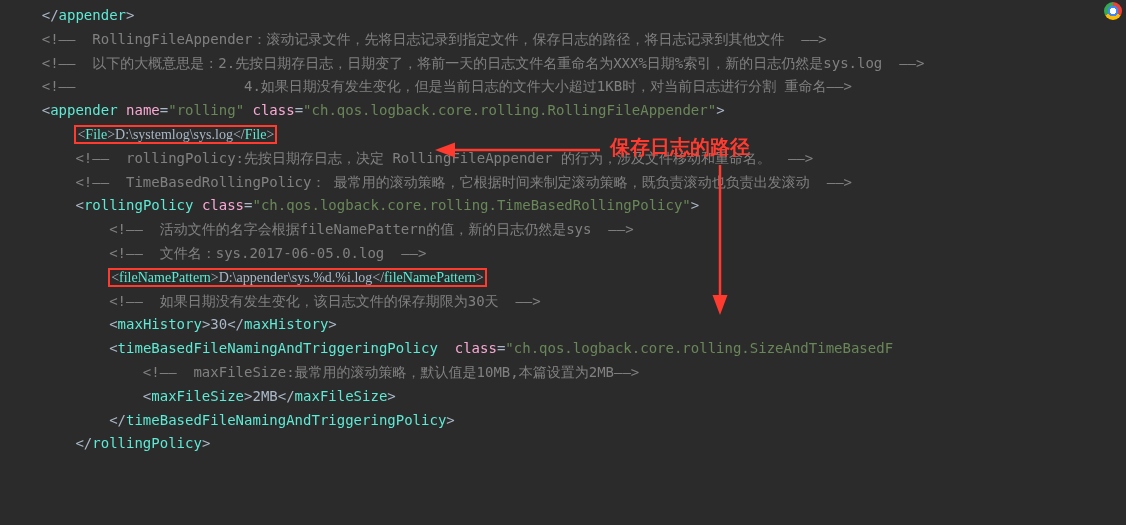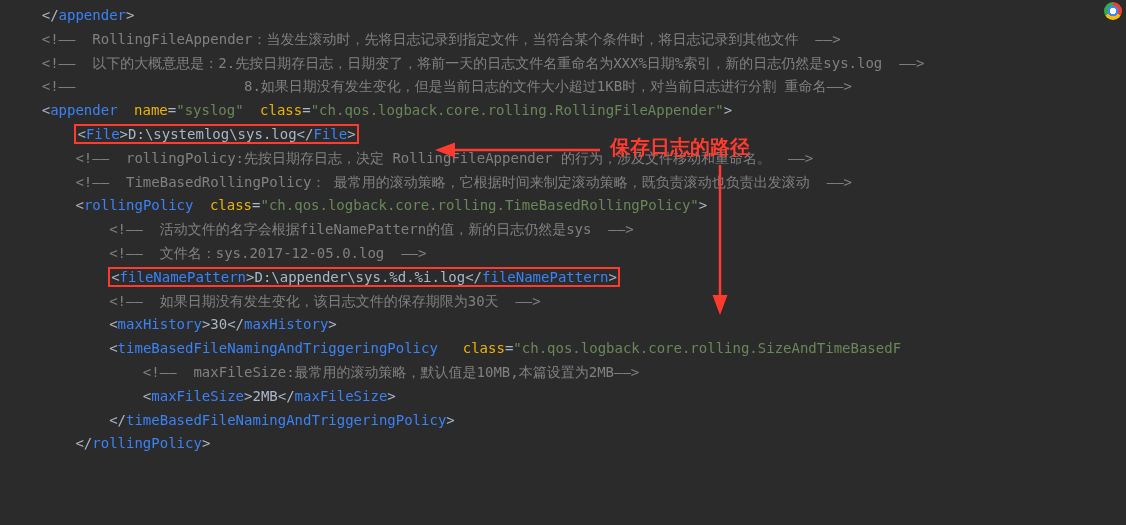--- a/index.html
+++ b/index.html
@@ -15,30 +15,31 @@
     position: relative;
     line-height: 1.7;
   }
   pre {
     margin: 0;
     padding: 4px 8px;
     font-family: inherit;
     white-space: pre;
   }
   .punct   { color: #a9b7c6; }
-  .tag     { color: #3b82f6; }
-  .attrn   { color: #eab308; margin-left: 8px; }
+  .tag     { color: #5eead4; }
+  .attrn   { color: #f9a8d4; }
   .attrv   { color: #6a8759; }
   .comment { color: #808080; }
   .text    { color: #a9b7c6; }
 
   .red-box {
     outline: 2px solid #ff3b30;
     outline-offset: -1px;
     padding: 1px 2px;
+    font-family: Liberation Serif, serif;
   }
 
   
   .annot {
     position: absolute;
     pointer-events: none;
   }
   .annot-text {
     color: #ff3b30;
     font-size: 20px;
@@ -57,30 +58,30 @@
       radial-gradient(circle at 50% 50%, #fff 0 23%, #4285f4 23% 42%, transparent 42%),
       conic-gradient(#ea4335 0 120deg, #fbbc05 120deg 240deg, #34a853 240deg 360deg);
   }
 </style>
 </head>
 <body>
 
 <div class="chrome-icon"></div>
 
 <pre><span class="punct">    &lt;/</span><span class="tag">appender</span><span class="punct">&gt;</span>
-<span class="comment">    &lt;!——<span>  RollingFileAppender：当发生滚动时，先将日志记录到指定文件，当符合某个条件时，将日志记录到其他文件  </span>——&gt;</span>
+<span class="comment">    &lt;!——<span>  RollingFileAppender：滚动记录文件，先将日志记录到指定文件，保存日志的路径，将日志记录到其他文件  </span>——&gt;</span>
 <span class="comment">    &lt;!——<span>  以下的大概意思是：2.先按日期存日志，日期变了，将前一天的日志文件名重命名为XXX%日期%索引，新的日志仍然是sys.log  </span>——&gt;</span>
-<span class="comment">    &lt;!——<span>                    8.如果日期没有发生变化，但是当前日志的文件大小超过1KB时，对当前日志进行分割 重命名</span>——&gt;</span>
-<span>    <span class="punct">&lt;</span><span class="tag">appender</span> <span class="attrn">name</span><span class="punct">=</span><span class="attrv">"<span>syslog</span>"</span> <span class="attrn">class</span><span class="punct">=</span><span class="attrv">"<span>ch.qos.logback.core.rolling.RollingFileAppender</span>"</span><span class="punct">&gt;</span></span>
+<span class="comment">    &lt;!——<span>                    4.如果日期没有发生变化，但是当前日志的文件大小超过1KB时，对当前日志进行分割 重命名</span>——&gt;</span>
+<span>    <span class="punct">&lt;</span><span class="tag">appender</span> <span class="attrn">name</span><span class="punct">=</span><span class="attrv">"<span>rolling</span>"</span> <span class="attrn">class</span><span class="punct">=</span><span class="attrv">"<span>ch.qos.logback.core.rolling.RollingFileAppender</span>"</span><span class="punct">&gt;</span></span>
 <span>        <span class="red-box"><span class="punct">&lt;</span><span class="tag">File</span><span class="punct">&gt;</span><span class="text">D:\systemlog\sys.log</span><span class="punct">&lt;/</span><span class="tag">File</span><span class="punct">&gt;</span></span></span>
 <span class="comment">        &lt;!——<span>  rollingPolicy:先按日期存日志，决定 RollingFileAppender 的行为，涉及文件移动和重命名。  </span>——&gt;</span>
 <span class="comment">        &lt;!——<span>  TimeBasedRollingPolicy： 最常用的滚动策略，它根据时间来制定滚动策略，既负责滚动也负责出发滚动  </span>——&gt;</span>
 <span>        <span class="punct">&lt;</span><span class="tag">rollingPolicy</span> <span class="attrn">class</span><span class="punct">=</span><span class="attrv">"<span>ch.qos.logback.core.rolling.TimeBasedRollingPolicy</span>"</span><span class="punct">&gt;</span></span>
 <span class="comment">            &lt;!——<span>  活动文件的名字会根据fileNamePattern的值，新的日志仍然是sys  </span>——&gt;</span>
-<span class="comment">            &lt;!——<span>  文件名：sys.2017-12-05.0.log  </span>——&gt;</span>
+<span class="comment">            &lt;!——<span>  文件名：sys.2017-06-05.0.log  </span>——&gt;</span>
 <span>            <span class="red-box"><span class="punct">&lt;</span><span class="tag">fileNamePattern</span><span class="punct">&gt;</span><span class="text">D:\appender\sys.%d.%i.log</span><span class="punct">&lt;/</span><span class="tag">fileNamePattern</span><span class="punct">&gt;</span></span></span>
 <span class="comment">            &lt;!——<span>  如果日期没有发生变化，该日志文件的保存期限为30天  </span>——&gt;</span>
 <span>            <span class="punct">&lt;</span><span class="tag">maxHistory</span><span class="punct">&gt;</span><span class="text">30</span><span class="punct">&lt;/</span><span class="tag">maxHistory</span><span class="punct">&gt;</span></span>
 <span>            <span class="punct">&lt;</span><span class="tag">timeBasedFileNamingAndTriggeringPolicy</span>  <span class="attrn">class</span><span class="punct">=</span><span class="attrv">"<span>ch.qos.logback.core.rolling.SizeAndTimeBasedF</span></span></span>
 <span class="comment">                &lt;!——<span>  maxFileSize:最常用的滚动策略，默认值是10MB,本篇设置为2MB</span>——&gt;</span>
 <span>                <span class="punct">&lt;</span><span class="tag">maxFileSize</span><span class="punct">&gt;</span><span class="text">2MB</span><span class="punct">&lt;/</span><span class="tag">maxFileSize</span><span class="punct">&gt;</span></span>
 <span>            <span class="punct">&lt;/</span><span class="tag">timeBasedFileNamingAndTriggeringPolicy</span><span class="punct">&gt;</span></span>
 <span>        <span class="punct">&lt;/</span><span class="tag">rollingPolicy</span><span class="punct">&gt;</span></span>
 </pre>
 

